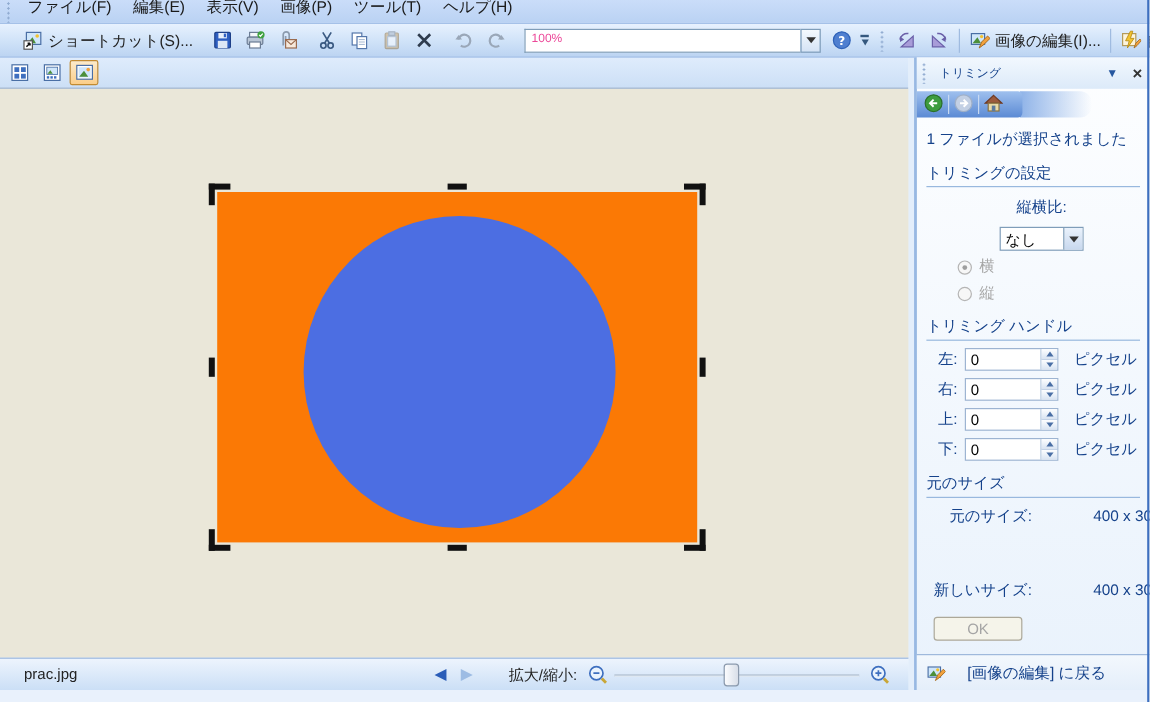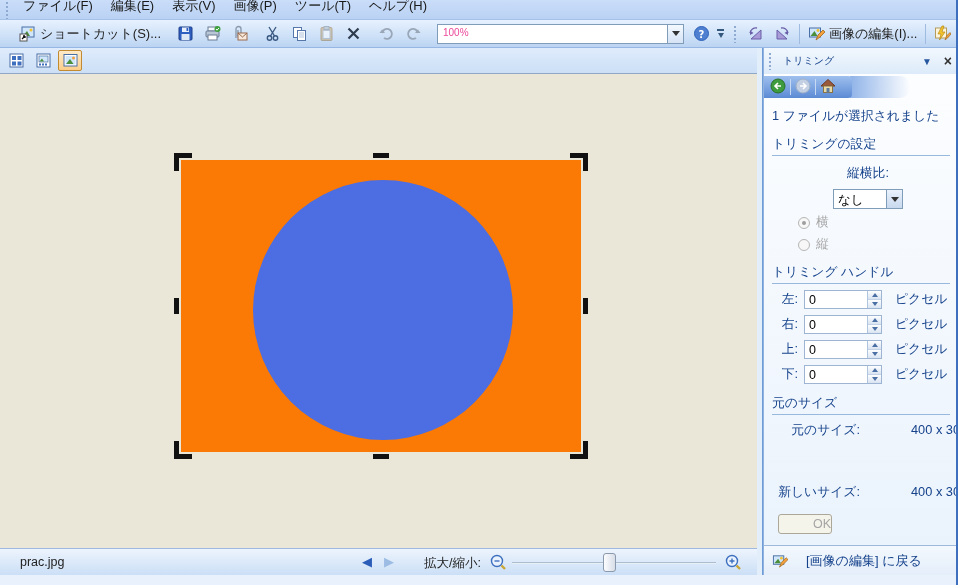--- a/index.html
+++ b/index.html
@@ -117,22 +117,22 @@
   .spin-value { flex:1; padding:2px 4px; font-size:12.5px; color:#000; }
   .spin-btns { width:14px; border-left:1px solid #AFC4DD; display:flex; flex-direction:column; }
   .spin-up,.spin-down { flex:1; background:linear-gradient(#FDFEFF,#D9E4F2); display:flex; align-items:center; justify-content:center; }
   .spin-up { border-bottom:1px solid #C3D2E6; }
   .tri-up-s { width:0; height:0; border-left:3px solid transparent; border-right:3px solid transparent; border-bottom:4px solid #4A6FA5; }
   .tri-down-s { width:0; height:0; border-left:3px solid transparent; border-right:3px solid transparent; border-top:4px solid #4A6FA5; }
   .spin-unit { margin-left:13px; }
   .size-grid { display:grid; grid-template-columns:88px auto; margin-top:7px; row-gap:3px;gap:45px; }
   .size-grid .lbl { text-align:right; }
   .size-grid .val { padding-left:6px; white-space:nowrap; }
-  .ok-btn { margin:13px 0 0 6px; width:54px; height:20px; border:1px solid #ACA899; border-radius:3px;
-    background:#F5F4EA; color:#A5A5A5; font-size:12.5px; text-align:right; line-height:18px; }
+  .ok-btn { margin:13px 0 0 6px; width:74px; height:20px; border:1px solid #ACA899; border-radius:3px;
+    background:#F5F4EA; color:#A5A5A5; font-size:12.5px; text-align:center; line-height:18px; }
   .pane-footer { position:absolute; left:0; bottom:0; width:100%; height:30px; border-top:1px solid #9FB9DC;
     display:flex; align-items:center; padding-left:8px; gap:18px; background:linear-gradient(#F3F8FD,#E4EEFA); }
   .pane-footer span { color:var(--pane-text); }
 </style>
 </head>
 <body>
 
 <div class="window">
 
   <div class="menubar">

